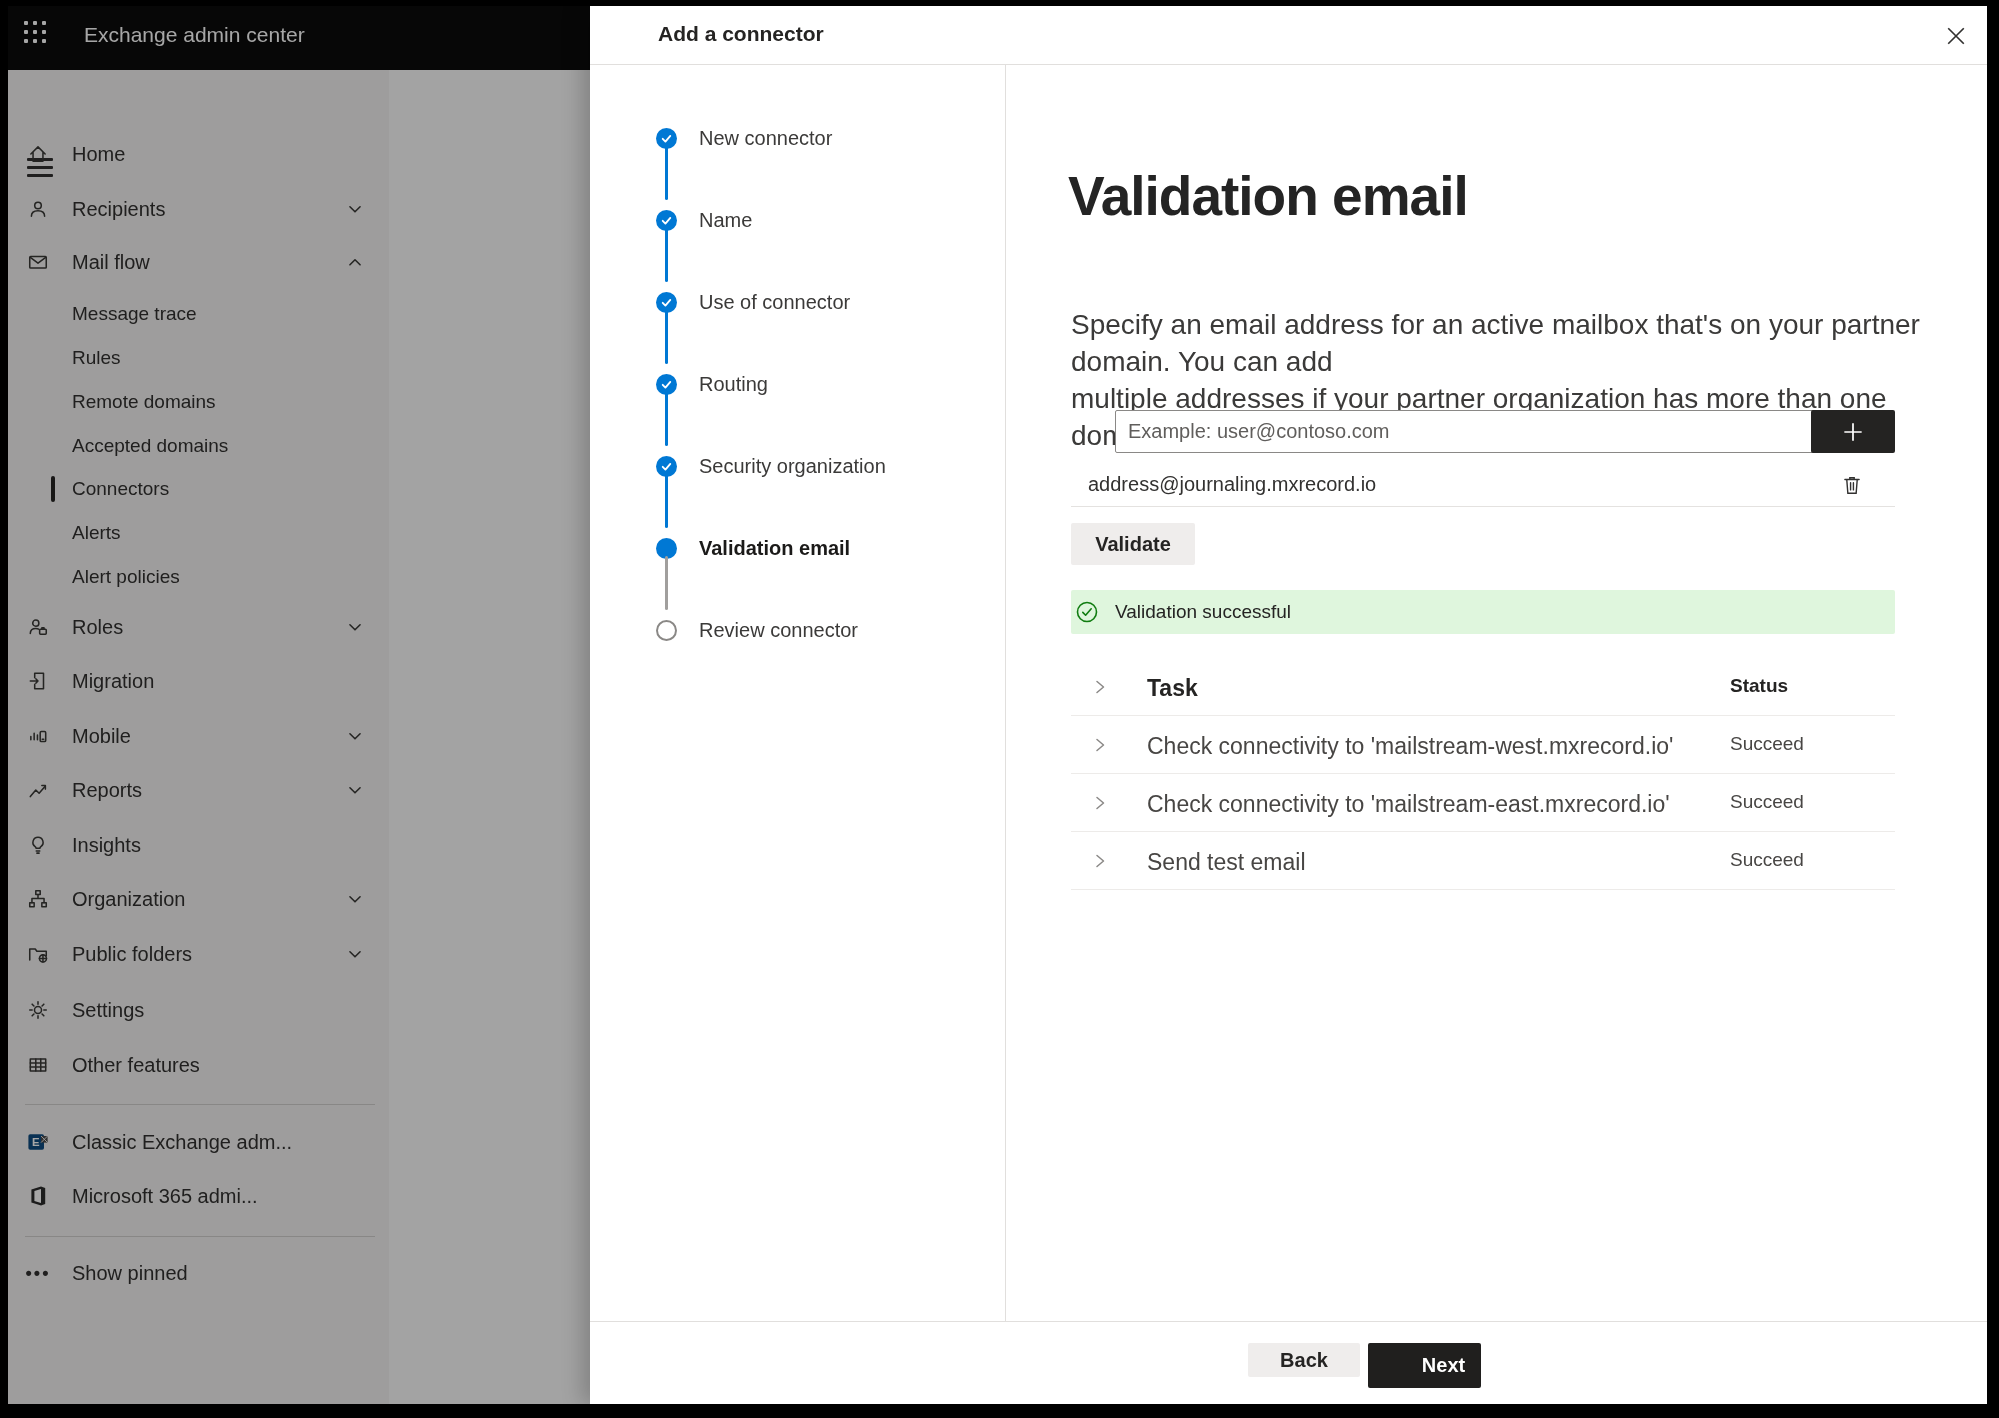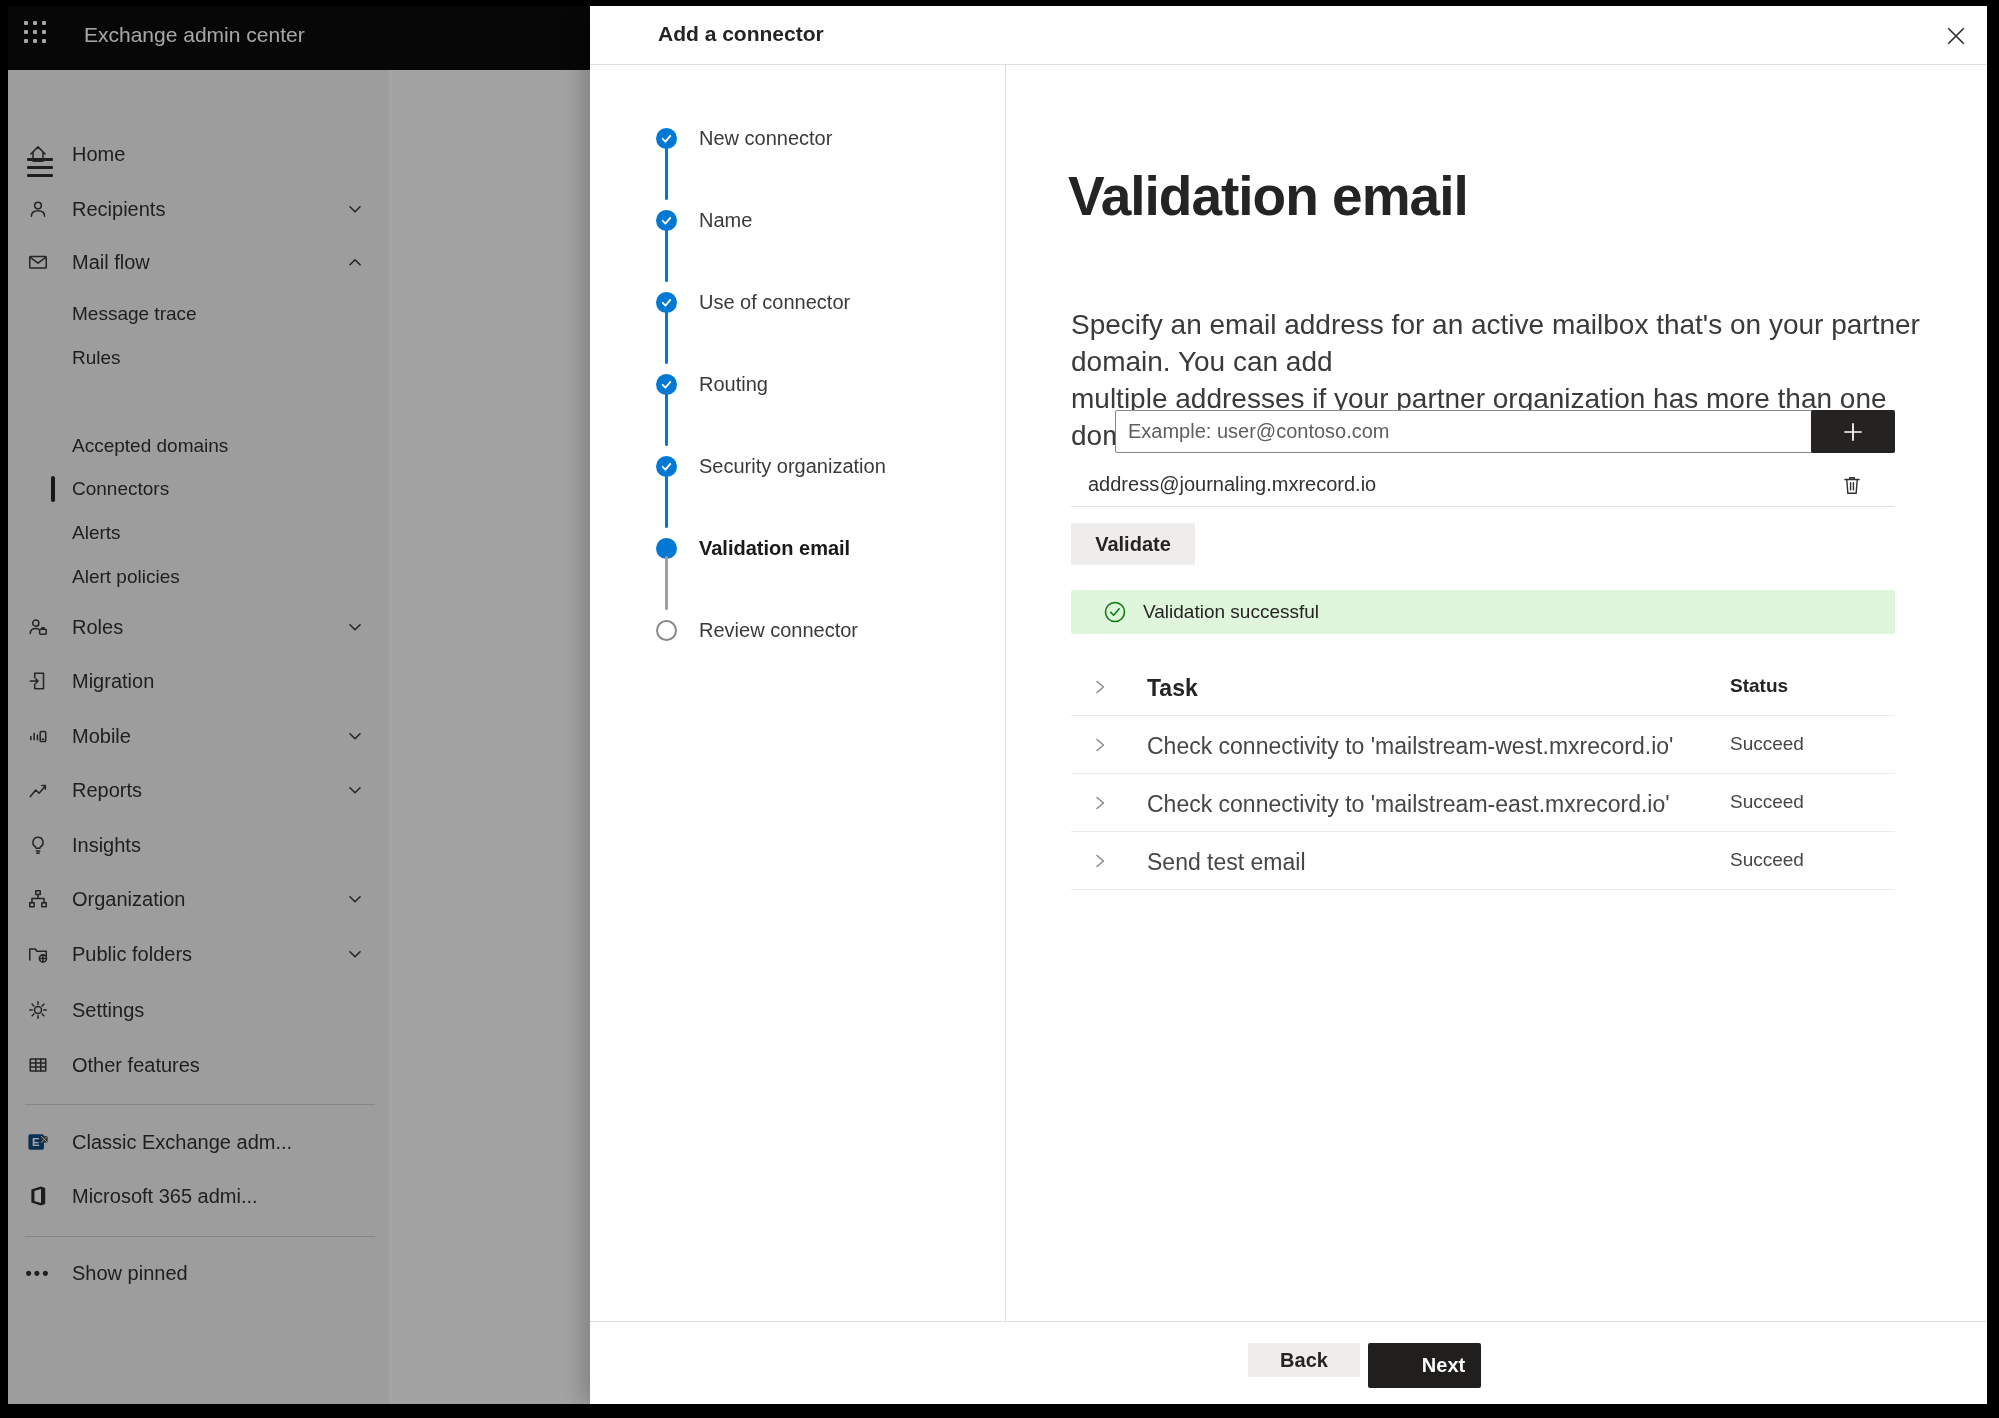--- a/index.html
+++ b/index.html
@@ -67,21 +67,21 @@
   .desc{position:absolute;left:481px;top:300px;font-size:28px;line-height:37px;color:#3b3a39;}
   .email-input{position:absolute;left:481px;top:404px;width:740px;height:43px;border:1px solid #8a8886;border-radius:2px;padding:0 12px;font-size:20px;color:#323130;outline:none;margin-left:44px;}
   .email-input::placeholder{color:#605e5c;}
   .add-addr-btn{position:absolute;left:1221px;top:404px;width:84px;height:43px;background:#242322;border:none;border-radius:2px;color:#fff;cursor:pointer;display:flex;align-items:center;justify-content:center;}
   .add-addr-btn svg{stroke:#fff;stroke-width:1.6;}
   .addr-row{position:absolute;left:481px;top:457px;width:824px;height:44px;border-bottom:1px solid #e4e2e0;}
   .addr-text{position:absolute;left:17px;top:10px;font-size:20px;color:#323130;}
   .trash{position:absolute;left:768px;top:9px;width:26px;height:26px;cursor:pointer;display:flex;align-items:center;justify-content:center;}
   .trash svg{stroke:#323130;stroke-width:1.3;fill:none;stroke-linecap:round;}
   .validate-btn{position:absolute;left:481px;top:517px;width:124px;height:42px;background:#efedec;border:none;border-radius:2px;font-size:20px;font-weight:600;color:#252423;cursor:pointer;}
-  .banner{position:absolute;left:481px;top:584px;width:824px;height:44px;background:#dff6dd;border-radius:2px;display:flex;align-items:center;gap:16px;padding-left:32px;}
+  .banner{position:absolute;left:481px;top:584px;width:824px;height:44px;background:#dff6dd;border-radius:2px;display:flex;align-items:center;gap:16px;padding-left:4px;}
   .banner svg{flex:0 0 24px;}
   .banner-text{font-size:19px;color:#252423;}
 
   
   .t-row{position:absolute;left:481px;width:824px;height:58px;border-bottom:1px solid #edebe9;}
   .t-row .rchev{position:absolute;left:22px;top:21px;width:14px;height:16px;cursor:pointer;}
   .t-row .rchev svg{stroke:#8a8886;stroke-width:1.5;fill:none;stroke-linecap:round;stroke-linejoin:round;}
   .t-row .c-task{position:absolute;left:76px;top:17px;font-size:23px;color:#484644;white-space:nowrap;}
   .t-row .c-status{position:absolute;left:659px;top:17px;font-size:19px;color:#484644;}
   .t-row.head .c-task,.t-row.head .c-status{font-weight:700;color:#252423;}
@@ -148,20 +148,23 @@
       <span class="nlabel">Mail flow</span>
       <span class="chev sic"><svg width="18" height="18" viewBox="0 0 16 16">
             <path d="M3.5 10.5 l4.5 -4.5 l4.5 4.5"></path>
           </svg></span>
     </div>
     <div class="nav-item sub" style="top:222px">
         <span class="nlabel">Message trace</span>
       </div>
     <div class="nav-item sub" style="top:266px">
         <span class="nlabel">Rules</span>
+      </div>
+    <div class="nav-item sub" style="top:310px">
+        <span class="nlabel">Remote domains</span>
       </div>
     <div class="nav-item sub" style="top:354px">
         <span class="nlabel">Accepted domains</span>
       </div>
     <div class="nav-item sub" style="top:397px">
       <span class="selbar" style="top:9px"></span>
       <span class="nlabel">Connectors</span>
     </div>
     <div class="nav-item sub" style="top:441px">
         <span class="nlabel">Alerts</span>

